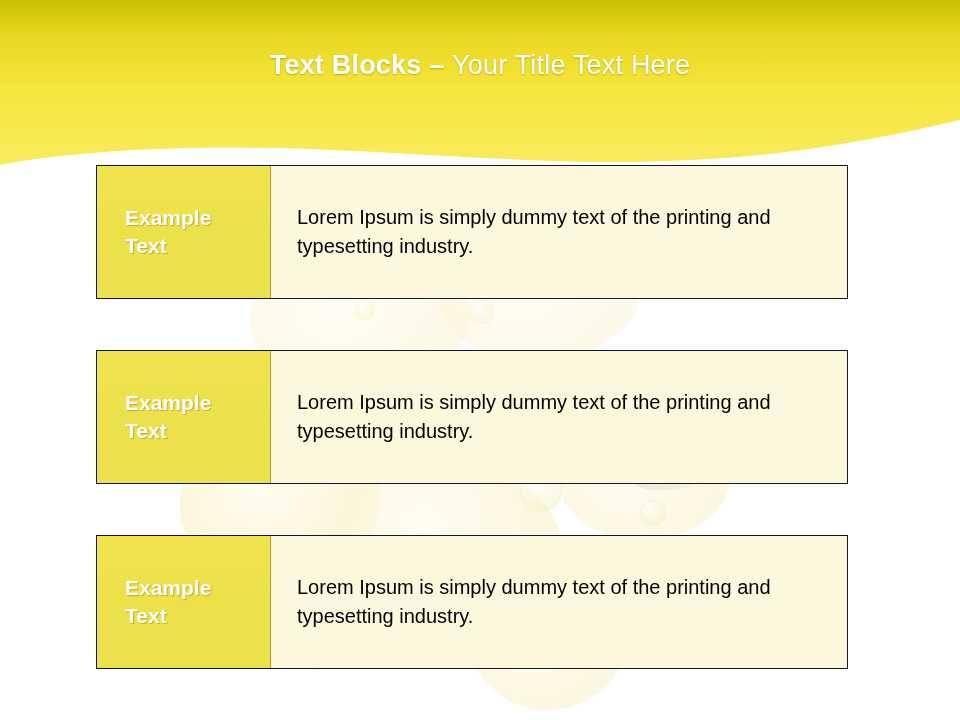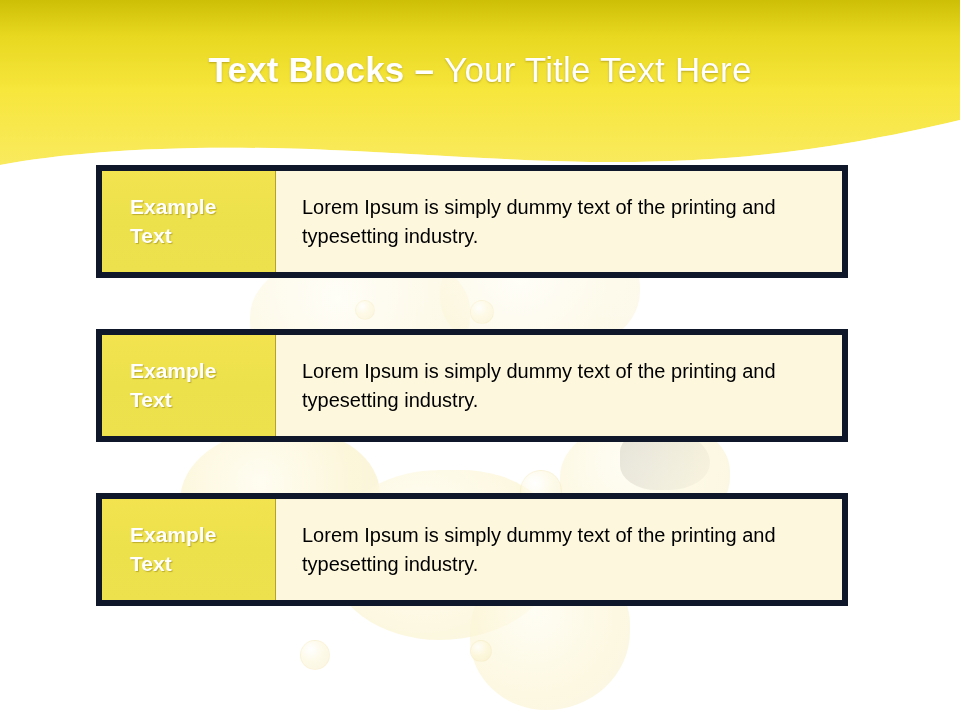--- a/index.html
+++ b/index.html
@@ -60,21 +60,21 @@
   .header-band svg {
     display: block;
   }
 
   .slide-title {
     position: absolute;
     left: 0;
     top: 50px;
     width: 960px;
     text-align: center;
-    font-size: 35px;
+    font-size: 27px;
     color: #ffffff;
     letter-spacing: 0.2px;
     text-shadow: 0 1px 2px rgba(120,100,10,0.45);
     z-index: 5;
   }
   .slide-title .strong {
     font-weight: bold;
   }
   .slide-title .light {
     font-weight: normal;
@@ -94,23 +94,23 @@
   .rows {
     position: absolute;
     left: 96px;
     top: 165px;
     width: 752px;
     z-index: 6;
   }
   .row {
     display: flex;
     align-items: stretch;
-    height: 113px;
+    height: 134px;
     margin-bottom: 51px;
-    border: 6px solid #0f172a;
+    border: 1px solid #0f172a;
     box-sizing: border-box;
     background: #fdf8dd;
   }
   .row:last-child {
     margin-bottom: 0;
   }
   .row-label {
     width: 174px;
     flex: 0 0 174px;
     background: linear-gradient(180deg, #f2e34f 0%, #ece14b 50%, #ede24d 100%);

